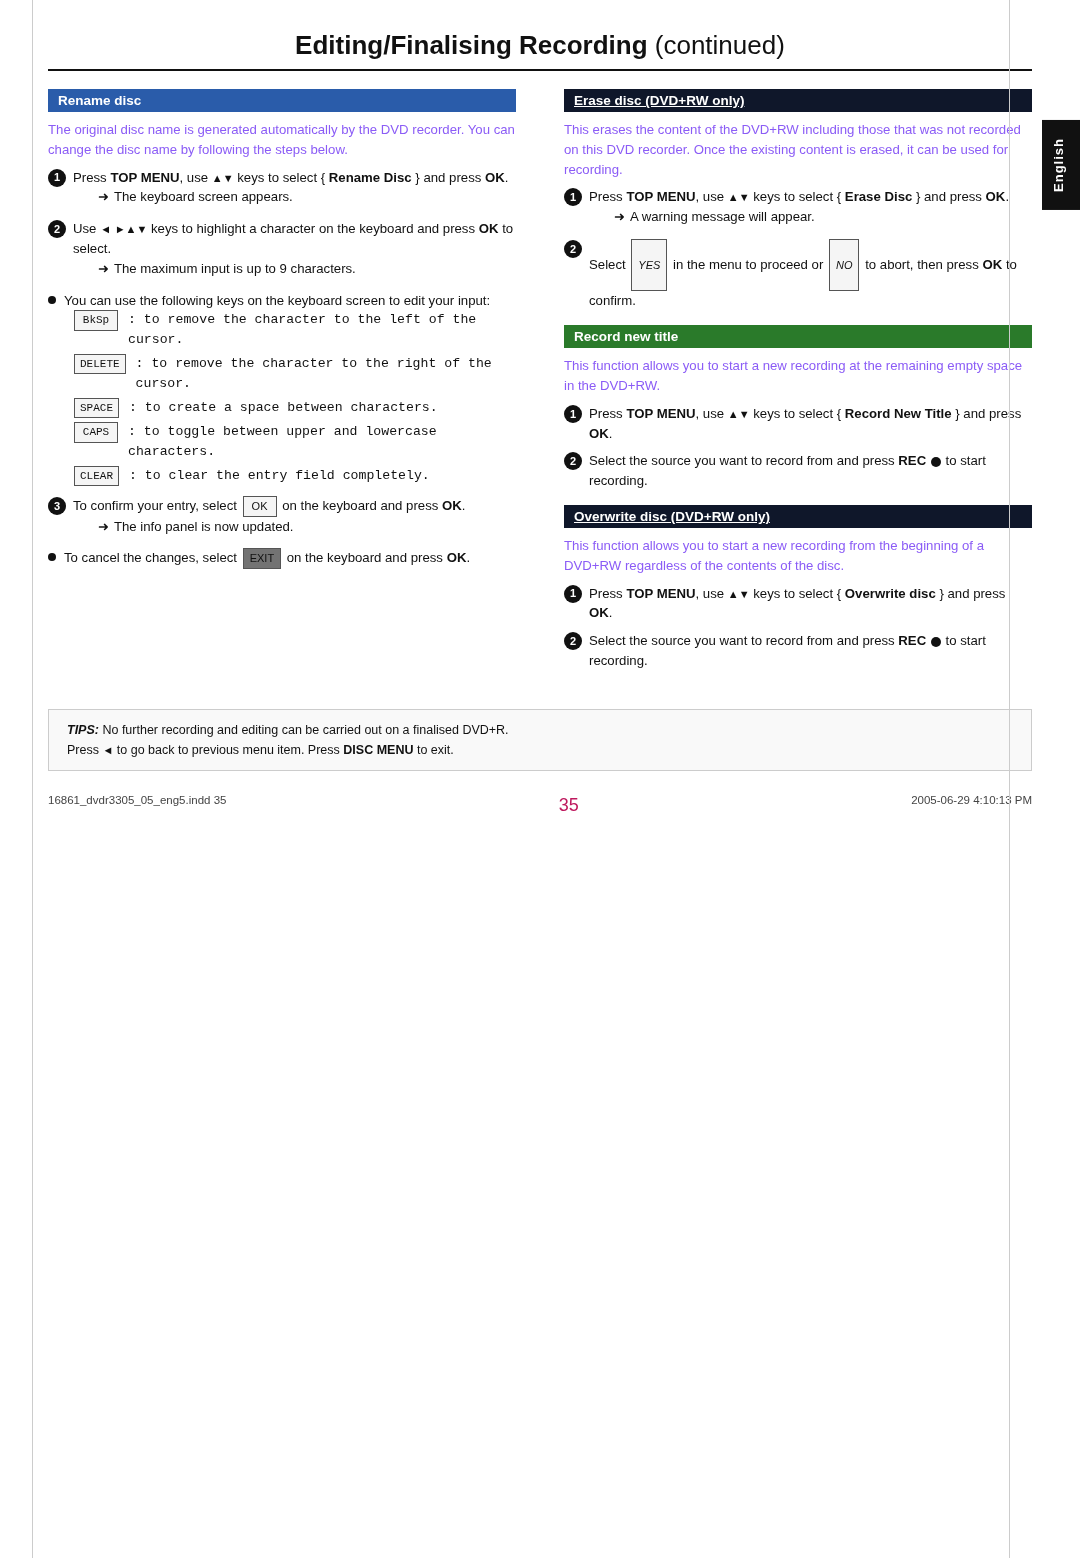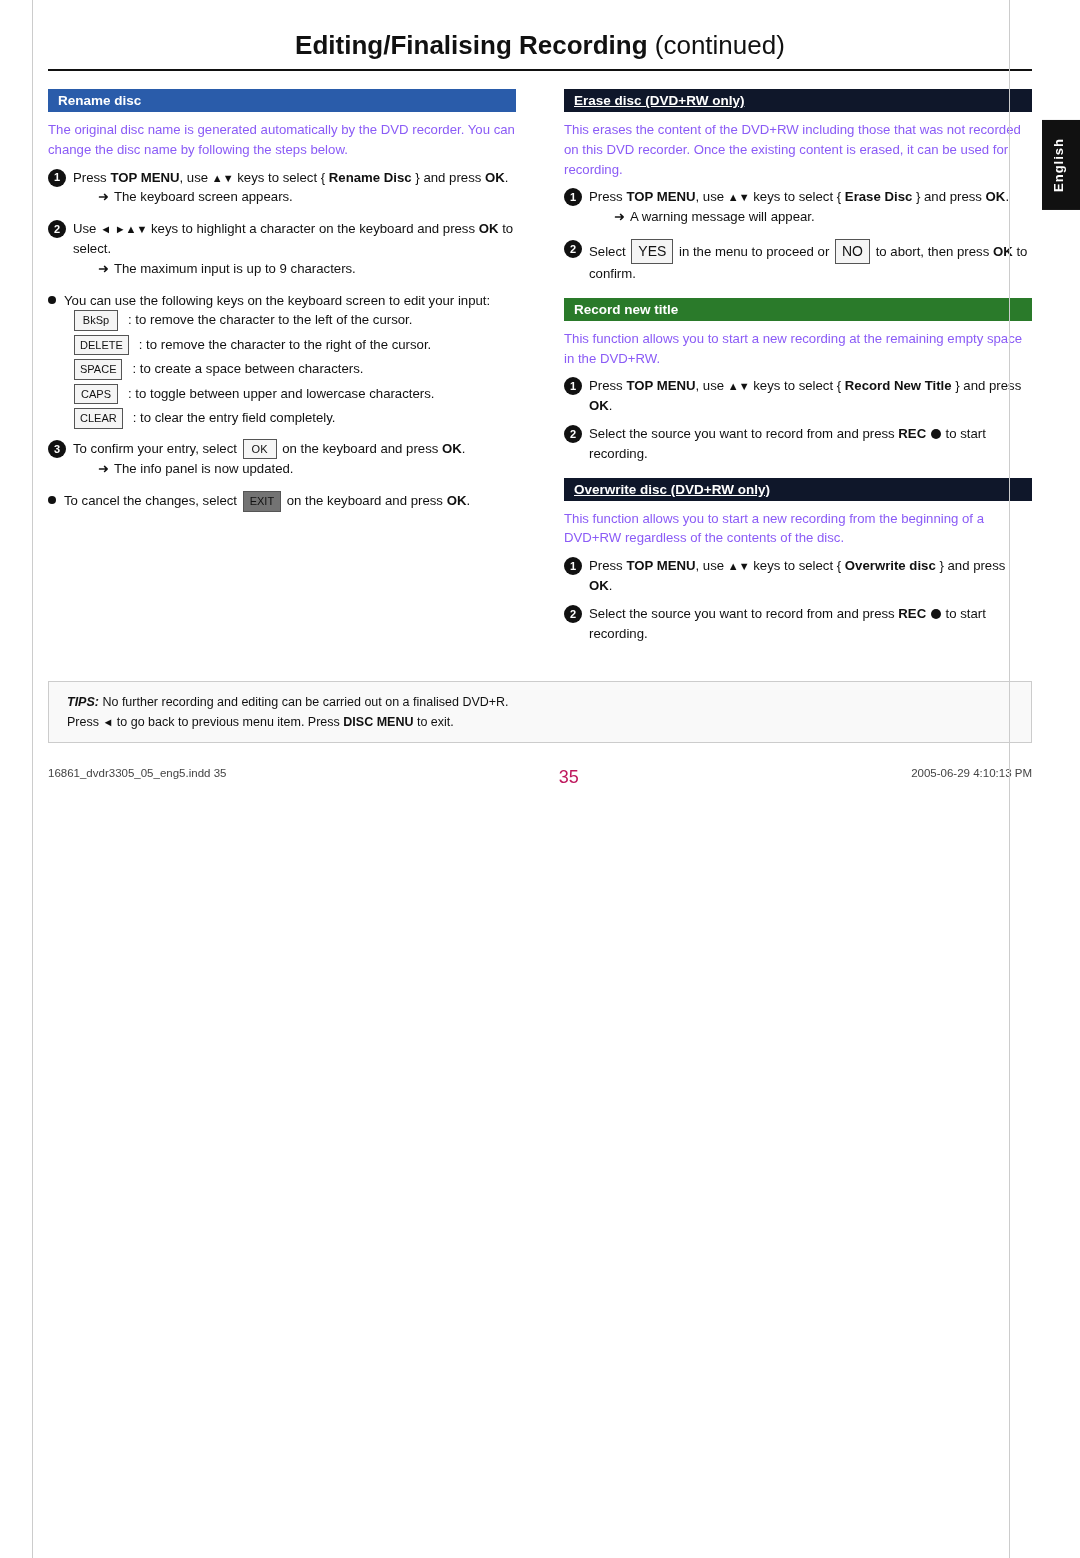--- a/index.html
+++ b/index.html
@@ -161,20 +161,21 @@
       flex-shrink: 0;
     }
     .bullet-content {
       flex: 1;
     }
 
     
     .key-def-list {
       margin-left: 10px;
       margin-bottom: 4px;
+      font-family: Liberation Mono, monospace;
     }
     .key-def-row {
       display: flex;
       align-items: flex-start;
       margin-bottom: 4px;
       font-size: 13.2px;
       line-height: 1.5;
     }
     .key-def-btn {
       display: inline-block;
@@ -191,24 +192,25 @@
     }
     .key-def-text {
       flex: 1;
       padding-left: 4px;
     }
 
     
     .yn-box {
       display: inline-block;
       border: 1px solid #555;
-      padding: 1px 6px;
-      font-size: 14px;
+      padding: 17px 6px;
+      font-size: 11px;
       background: #f5f5f5;
       margin: 0 2px;
+      font-style: italic;
     }
 
     
     .ok-box {
       display: inline-block;
       border: 1px solid #555;
       padding: 1px 8px;
       font-size: 11px;
       background: #f5f5f5;
       margin: 0 2px;

